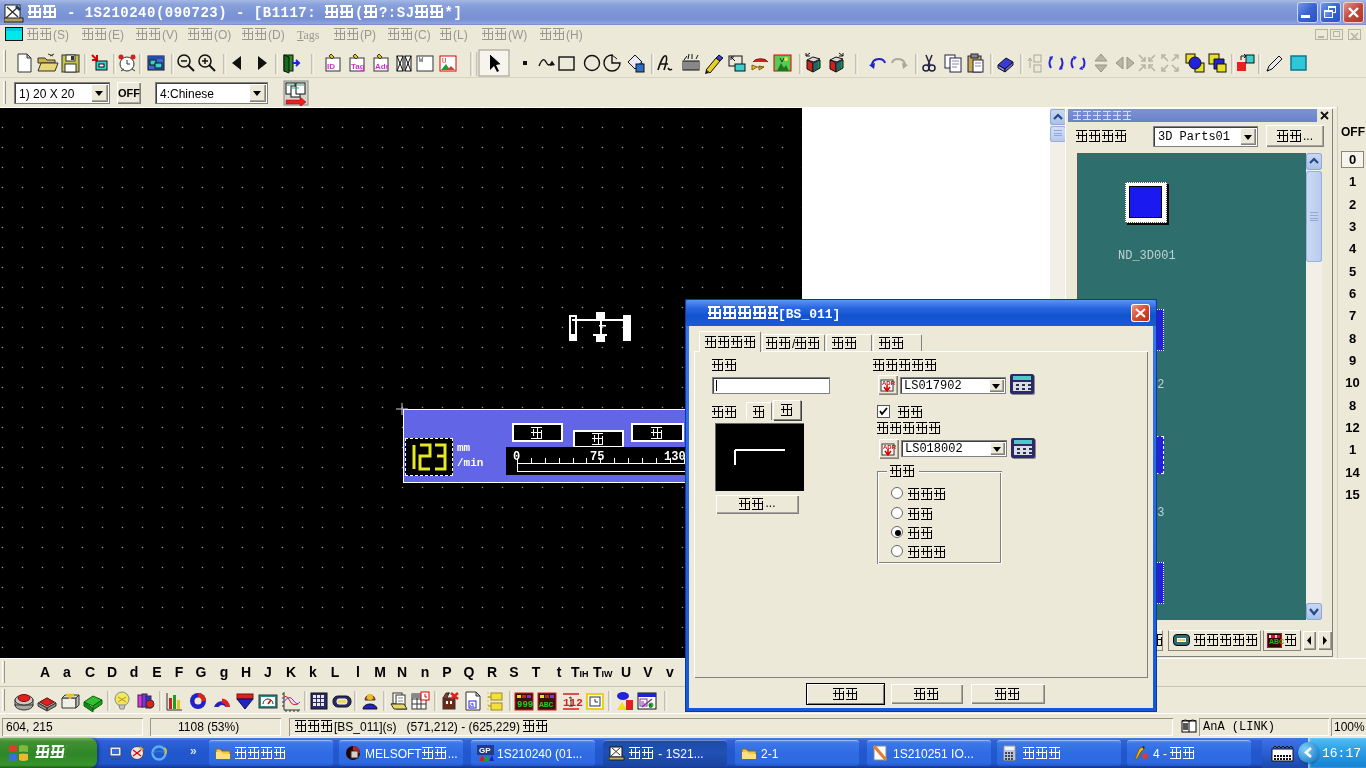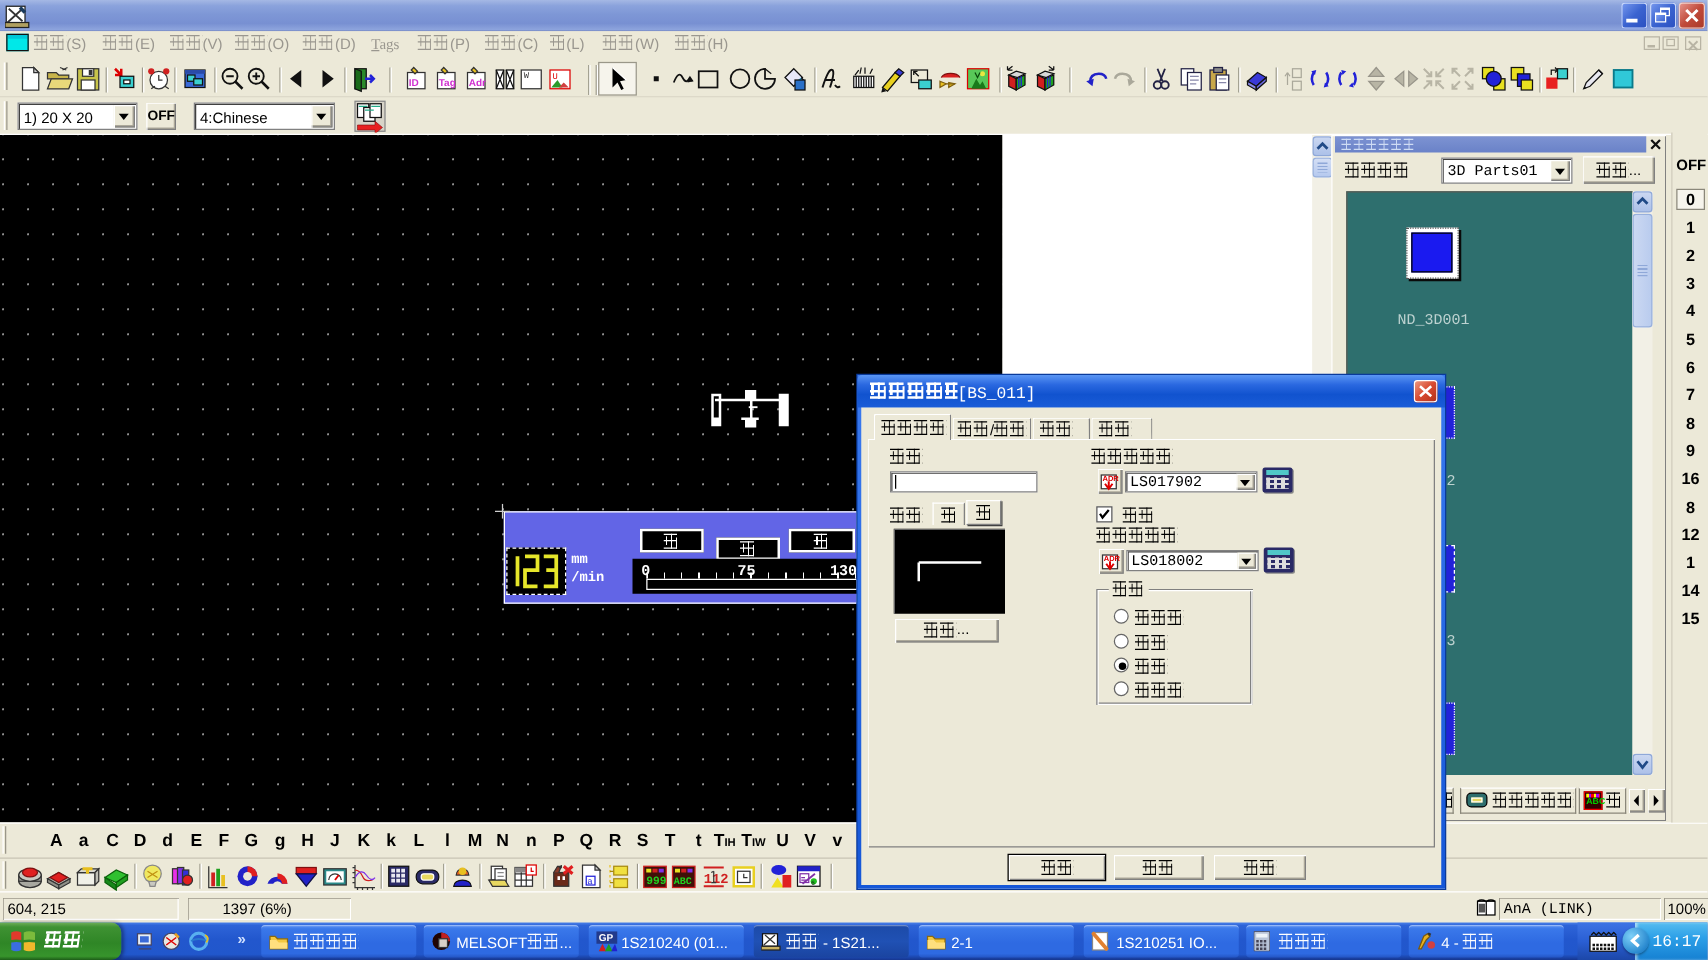--- a/index.html
+++ b/index.html
@@ -36,20 +36,21 @@
 .mono{font-family:"Liberation Mono",monospace}
 </style></head>
 <body>
 <div id="titlebar" class="ab" style="left:0;top:0;width:1366px;height:25px;background:linear-gradient(180deg,#a5b8e4 0,#8ba3dc 18%,#7e97d6 45%,#7890d2 75%,#8da4dd 95%,#7183bd 100%)">
  <svg class="ab" style="left:4px;top:3px" width="20" height="20" viewBox="0 0 20 20">
   <rect x="1" y="2" width="15" height="14" fill="#fff" stroke="#222"></rect>
   <path d="M2 15 L14 4 M3 4 L14 14" stroke="#333" stroke-width="1.4" fill="none"></path>
   <path d="M13 2 L17 6 L15 8 L11 4 Z" fill="#1a3a5c"></path>
   <rect x="0" y="15" width="19" height="4" fill="#b0a060" stroke="#222"></rect>
  </svg>
+ <div class="ab mono" style="left:28px;top:5px;color:#fff;font-weight:bold;font-size:14px;letter-spacing:.5px;white-space:nowrap"><i class="kt" style="width:30px"></i>&nbsp;- 1S210240(090723) - [B1117: <i class="kt" style="width:30px"></i>(<i class="kt" style="width:15px"></i>?:SJ<i class="kt" style="width:30px"></i>*]</div>
  <div class="ab" style="left:1297px;top:2px;width:21px;height:21px;border-radius:3px;background:linear-gradient(135deg,#7a9bf0 0,#3a63d0 50%,#2a4fc0 100%);box-shadow:inset 0 0 0 1px #c8d6f8">
       <div class="ab" style="left:4px;top:13px;width:9px;height:3px;background:#fff"></div>
     </div>
  <div class="ab" style="left:1320px;top:2px;width:21px;height:21px;border-radius:3px;background:linear-gradient(135deg,#7a9bf0 0,#3a63d0 50%,#2a4fc0 100%);box-shadow:inset 0 0 0 1px #c8d6f8">
   <div class="ab" style="left:8px;top:4px;width:8px;height:7px;border:1px solid #fff;border-top-width:2px"></div>
   <div class="ab" style="left:4px;top:8px;width:9px;height:8px;border:1px solid #fff;border-top-width:2px;background:linear-gradient(135deg,#7a9bf0,#3a63d0)"></div>
  </div>
  <div class="ab" style="left:1343px;top:2px;width:21px;height:21px;border-radius:3px;background:linear-gradient(135deg,#e89890 0,#c04a3a 50%,#a83828 100%);box-shadow:inset 0 0 0 1px #f0d0c8">
   <svg width="21" height="21">
         <path d="M6 6 L15 15 M15 6 L6 15" stroke="#fff" stroke-width="2.4"></path>
@@ -678,22 +679,25 @@
         <circle cx="15" cy="15" r="2.5" fill="#20c020"></circle>
         <text x="13" y="18" font-size="5" fill="#111" font-family="Liberation Sans">6</text>
       </g>
     </svg>
 </div>
 <div id="statusbar" class="ab" style="left:0;top:713px;width:1366px;height:25px;background:#ece9d8;border-top:1px solid #fff">
  <div class="ab" style="left:2px;top:4px;width:141px;height:18px;box-shadow:inset 1px 1px 0 #9a9789,inset -1px -1px 0 #fff">
       <span class="ab" style="left:4px;top:2px">604, 215</span>
     </div>
  <div class="ab" style="left:150px;top:4px;width:131px;height:18px;box-shadow:inset 1px 1px 0 #9a9789,inset -1px -1px 0 #fff">
-      <span class="ab" style="left:28px;top:2px">1397 (6%)</span>
-    </div>
+      <span class="ab" style="left:28px;top:2px">1108 (53%)</span>
+    </div>
+ <div class="ab" style="left:289px;top:4px;width:884px;height:18px;box-shadow:inset 1px 1px 0 #9a9789,inset -1px -1px 0 #fff">
+  <span class="ab" style="left:6px;top:2px;white-space:nowrap"><i class="k" style="width:39px"></i>[BS_011](s)&nbsp;&nbsp;&nbsp;(571,212) - (625,229) <i class="k" style="width:26px"></i></span>
+ </div>
  <svg class="ab" style="left:1181px;top:5px" width="17" height="15" viewBox="0 0 17 15">
       <rect x="1" y="2" width="14" height="11" fill="#fff" stroke="#000"></rect>
       <path d="M8 2 V13 M1 2 Q4 0 8 2 Q12 0 15 2" stroke="#000" fill="none"></path>
       <rect x="2" y="4" width="5" height="7" fill="#555"></rect>
     </svg>
  <div class="ab" style="left:1199px;top:4px;width:130px;height:18px;box-shadow:inset 1px 1px 0 #9a9789,inset -1px -1px 0 #fff">
       <span class="ab mono" style="left:4px;top:2px">AnA (LINK)</span>
     </div>
  <div class="ab" style="left:1331px;top:4px;width:56px;height:18px;box-shadow:inset 1px 1px 0 #9a9789,inset -1px -1px 0 #fff">
       <span class="ab" style="left:3px;top:2px">100%</span>
@@ -829,21 +833,21 @@
  <div class="ab" style="left:3px;top:45px;width:23px;height:17px;background:#f6f4ec;border:1px solid #8a877a;line-height:15px">0</div>
 <div class="ab" style="left:3px;top:67px;width:23px;height:17px;line-height:17px">1</div>
 <div class="ab" style="left:3px;top:90px;width:23px;height:17px;line-height:17px">2</div>
 <div class="ab" style="left:3px;top:112px;width:23px;height:17px;line-height:17px">3</div>
 <div class="ab" style="left:3px;top:134px;width:23px;height:17px;line-height:17px">4</div>
 <div class="ab" style="left:3px;top:157px;width:23px;height:17px;line-height:17px">5</div>
 <div class="ab" style="left:3px;top:179px;width:23px;height:17px;line-height:17px">6</div>
 <div class="ab" style="left:3px;top:201px;width:23px;height:17px;line-height:17px">7</div>
 <div class="ab" style="left:3px;top:224px;width:23px;height:17px;line-height:17px">8</div>
 <div class="ab" style="left:3px;top:246px;width:23px;height:17px;line-height:17px">9</div>
-<div class="ab" style="left:3px;top:268px;width:23px;height:17px;line-height:17px">16</div>
+<div class="ab" style="left:3px;top:268px;width:23px;height:17px;line-height:17px">10</div>
 <div class="ab" style="left:3px;top:291px;width:23px;height:17px;line-height:17px">8</div>
 <div class="ab" style="left:3px;top:313px;width:23px;height:17px;line-height:17px">12</div>
 <div class="ab" style="left:3px;top:335px;width:23px;height:17px;line-height:17px">1</div>
 <div class="ab" style="left:3px;top:358px;width:23px;height:17px;line-height:17px">14</div>
 <div class="ab" style="left:3px;top:380px;width:23px;height:17px;line-height:17px">15</div>
 </div>
 <div id="palette" class="ab" style="left:1065px;top:108px;width:268px;height:549px;background:#ece9d8;box-shadow:inset 1px 1px 0 #fff,inset -1px -1px 0 #808080">
  <div class="ab" style="left:3px;top:1px;width:249px;height:13px;background:linear-gradient(180deg,#7d93d2 0,#6a82c8 100%)">
   <span class="ab k9" style="left:5px;top:2px;width:58px;color:#cfdcf4"></span>
  </div>
@@ -899,21 +903,21 @@
  </div>
  <div class="ab btn" style="left:238px;top:523px;width:13px;height:19px"><svg width="13" height="19">
         <path d="M8 5 L4 9.5 L8 14" fill="#000"></path>
       </svg></div>
  <div class="ab btn" style="left:253px;top:523px;width:14px;height:19px"><svg width="14" height="19">
         <path d="M5 5 L9 9.5 L5 14" fill="#000"></path>
       </svg></div>
 </div>
 <div id="dialog" class="ab" style="left:686px;top:300px;width:470px;height:411px;background:linear-gradient(180deg,#3a7af0,#1557d8);box-shadow:0 0 0 1px #0a3a9a">
  <div class="ab" style="left:0;top:0;width:470px;height:26px;background:linear-gradient(180deg,#5a96f4 0,#2a68e0 30%,#1153cf 60%,#1a5cd8 100%);border-radius:4px 4px 0 0">
-  <span class="ab" style="left:10px;top:6px;color:#fff;font-weight:normal;font-size:13px"><i class="kt" style="width:70px"></i><span class="mono" style="font-size:13px">[BS_011]</span></span>
+  <span class="ab" style="left:22px;top:6px;color:#fff;font-weight:bold;font-size:13px"><i class="kt" style="width:70px"></i><span class="mono" style="font-size:13px">[BS_011]</span></span>
   <div class="ab" style="left:445px;top:4px;width:19px;height:18px;border-radius:3px;background:linear-gradient(135deg,#f0a088 0,#d84a30 50%,#b03018 100%);box-shadow:inset 0 0 0 1px #fff">
    <svg width="19" height="18">
           <path d="M5 5 L14 13 M14 5 L5 13" stroke="#fff" stroke-width="2"></path>
         </svg>
   </div>
  </div>
  <div class="ab" style="left:3px;top:26px;width:464px;height:382px;background:#ece9d8">
 
   <div class="ab" style="left:10px;top:5px;width:62px;height:21px;background:#ece9d8;border:1px solid #808080;border-bottom:none;border-top:1px solid #fff;border-left:1px solid #fff;border-radius:2px 2px 0 0;z-index:2">
         <i class="ab k" style="left:5px;top:4px;width:52px"></i>

